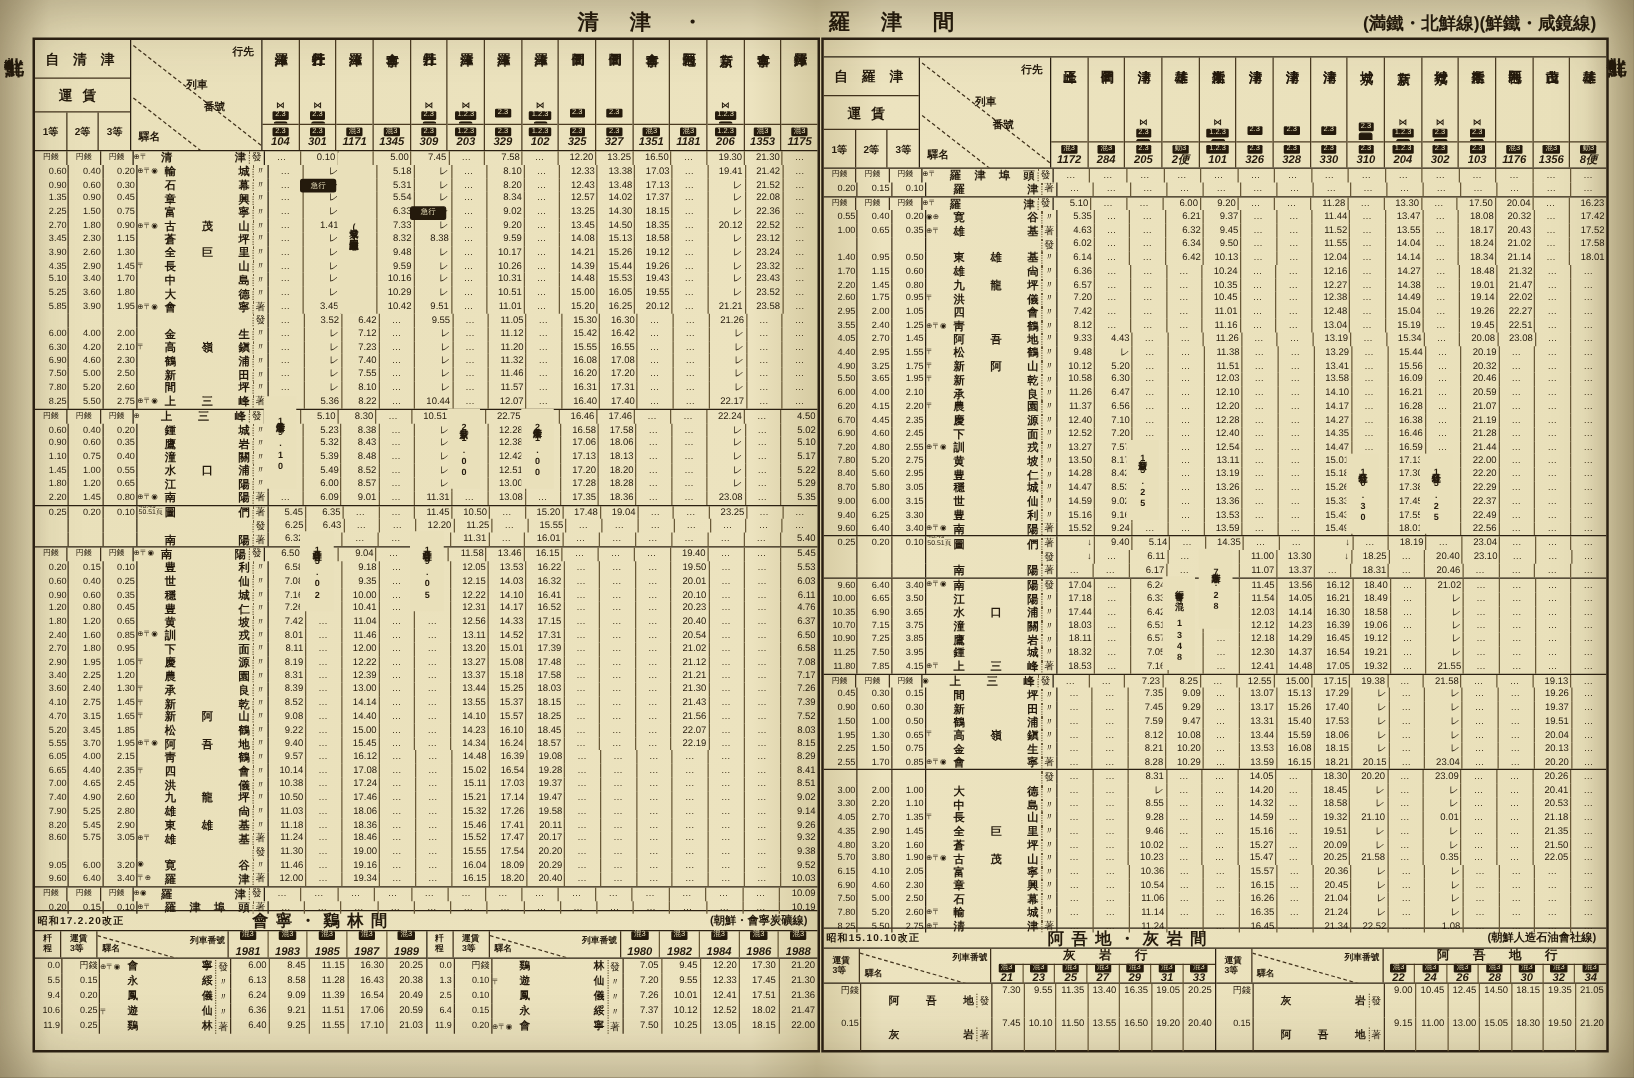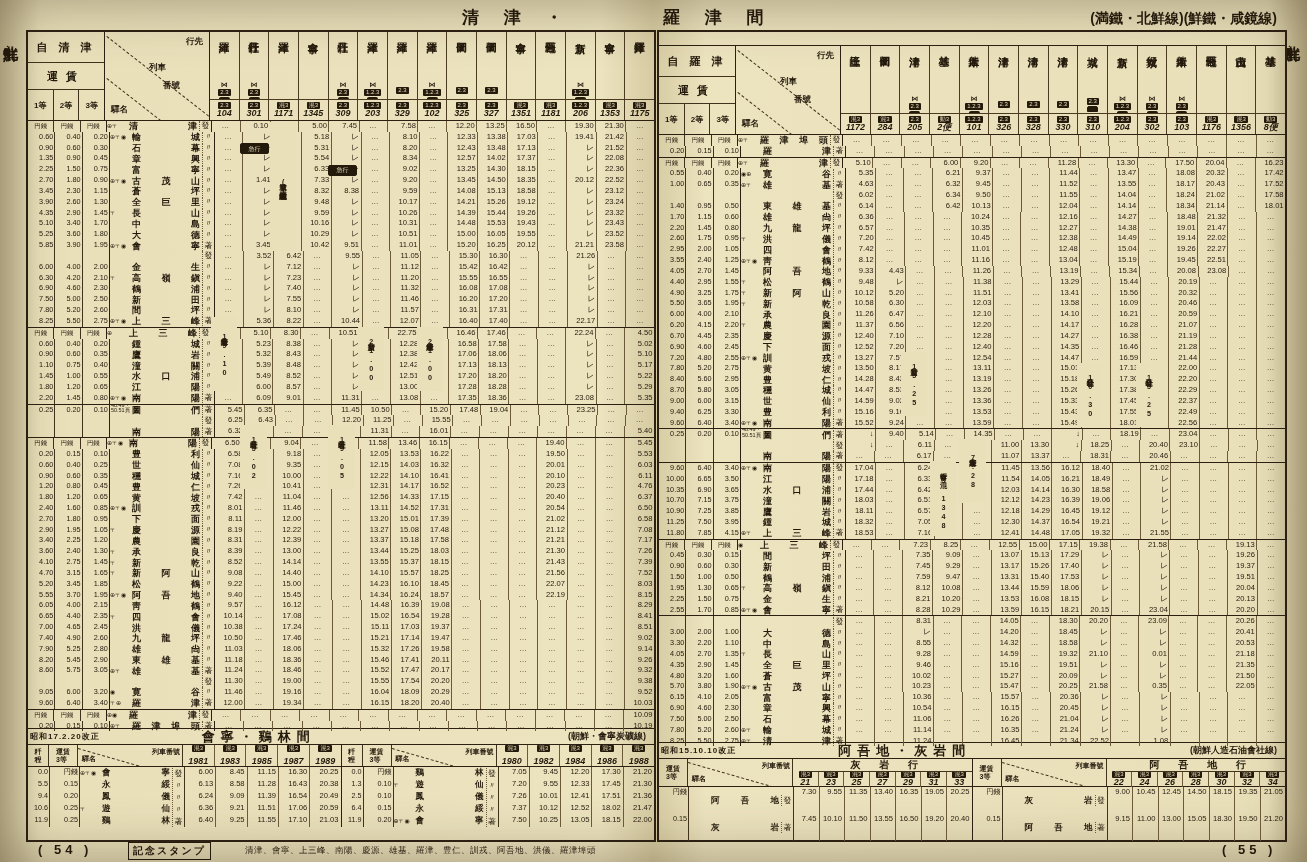--- a/index.html
+++ b/index.html
@@ -3720,19 +3720,13 @@
               <div class="btc">15.05</div>
               <div class="btc">18.30</div>
               <div class="btc">19.50</div>
               <div class="btc">21.20</div>
             </div>
           </div>
         </div>
       </div>
     </div>
 
-  <div class="foot">
-    <span class="pgnum" style="left:38px">( 54 )</span>
-    <span class="stampbox">記念スタンプ</span>
-    <span class="stamplist">清津、會寧、上三峰、南陽、慶源、雄基、羅津、豊仁、訓戎、阿吾地、洪儀、羅津埠頭</span>
-    <span class="pgnum" style="left:1222px">( 55 )</span>
-  </div>
 </div>
 
 </body></html>

